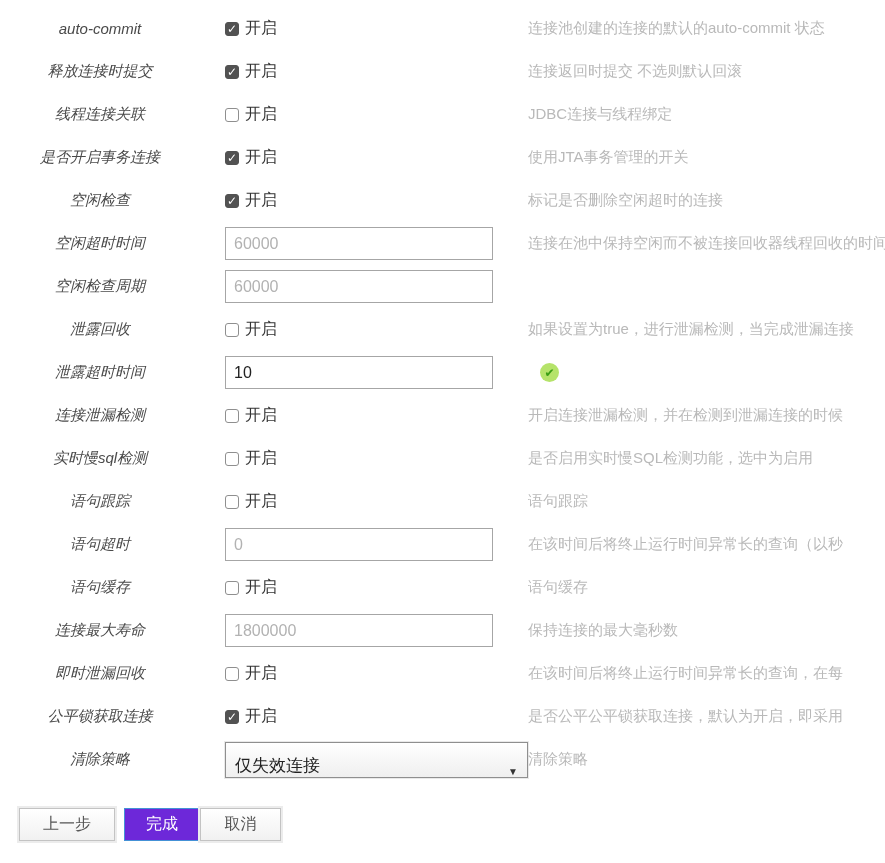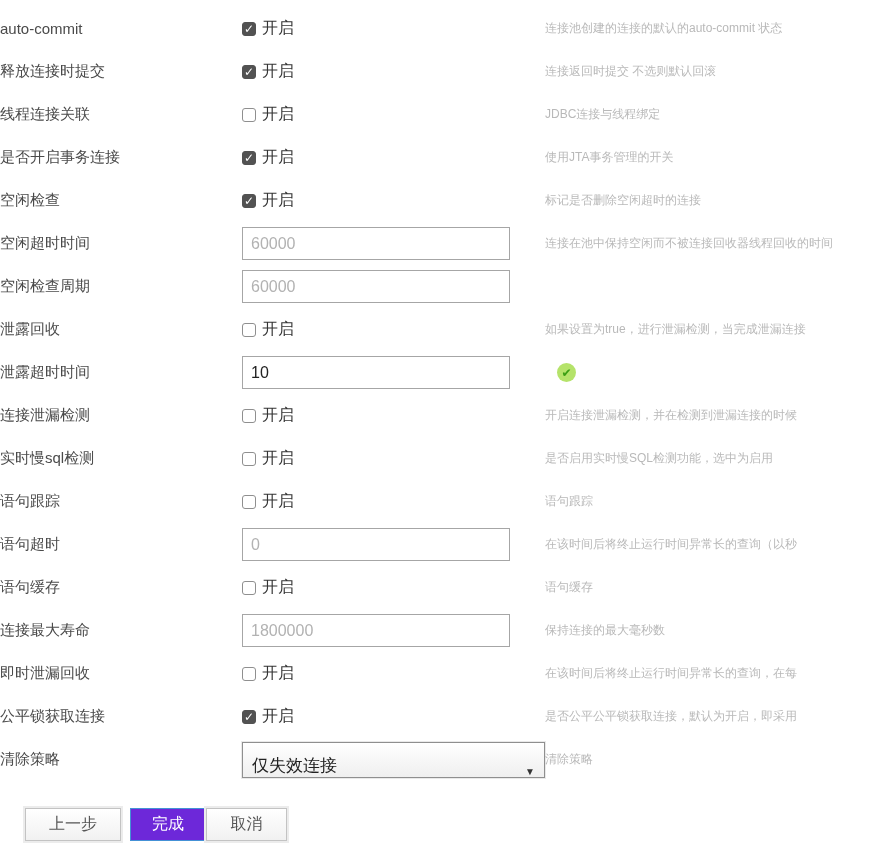--- a/index.html
+++ b/index.html
@@ -5,26 +5,26 @@
   * { box-sizing: border-box; }
   html, body { margin: 0; padding: 0; }
   body {
     width: 885px; height: 863px; overflow: hidden;
     background: #ffffff;
     font-family: "Liberation Sans", "DejaVu Sans", sans-serif;
   }
   .form { padding-top: 7px; }
   .row { display: flex; align-items: center; height: 43px; }
   .lbl {
-    width: 200px; flex: none; text-align: left;
-    font-size: 15px; color: #4a4a4a; white-space: nowrap;
-  }
-  .ctrl { width: 328px; flex: none; margin-left: 17px; display: flex; align-items: center; padding-left: 25px; }
+    width: 200px; flex: none; text-align: center;
+    font-size: 15px; color: #4a4a4a; white-space: nowrap; font-style: italic;
+  }
+  .ctrl { width: 328px; flex: none; display: flex; align-items: center; padding-left: 25px; }
   .help {
-    flex: 1; font-size: 12px; color: #b9b9b9;
+    flex: 1; font-size: 15px; color: #b9b9b9;
     white-space: nowrap; overflow: hidden;
   }
   
   .cb {
     width: 14px; height: 14px; flex: none;
     border: 1px solid #8f8f8f; border-radius: 3px; background: #fff;
     display: flex; align-items: center; justify-content: center;
     cursor: pointer;
   }
   .cb[data-checked="true"] { background: #525252; border-color: #525252; }
@@ -62,21 +62,21 @@
     height: 33px; font-size: 16px; cursor: pointer;
     display: flex; align-items: center; justify-content: center;
     font-family: "Liberation Sans", "DejaVu Sans", sans-serif;
   }
   .btn-default {
     background: linear-gradient(#ffffff, #f1f1f1);
     border: 1px solid #c3c3c3; color: #555;
     box-shadow: 0 0 0 2px #ececec;
   }
   .btn-primary { background: #6d28d9; border: 1px solid #4491d6; color: #fff; }
-  #btn-prev { width: 96px; margin-left: 18px; text-align: center; }
+  #btn-prev { width: 96px; margin-left: 12px; text-align: center; }
   #btn-finish { width: 76px; margin-left: 9px; }
   #btn-cancel { width: 81px; }
 </style>
 </head>
 <body>
 
 <div class="form">
 
   <div class="row">
     <div class="lbl">auto-commit</div>

